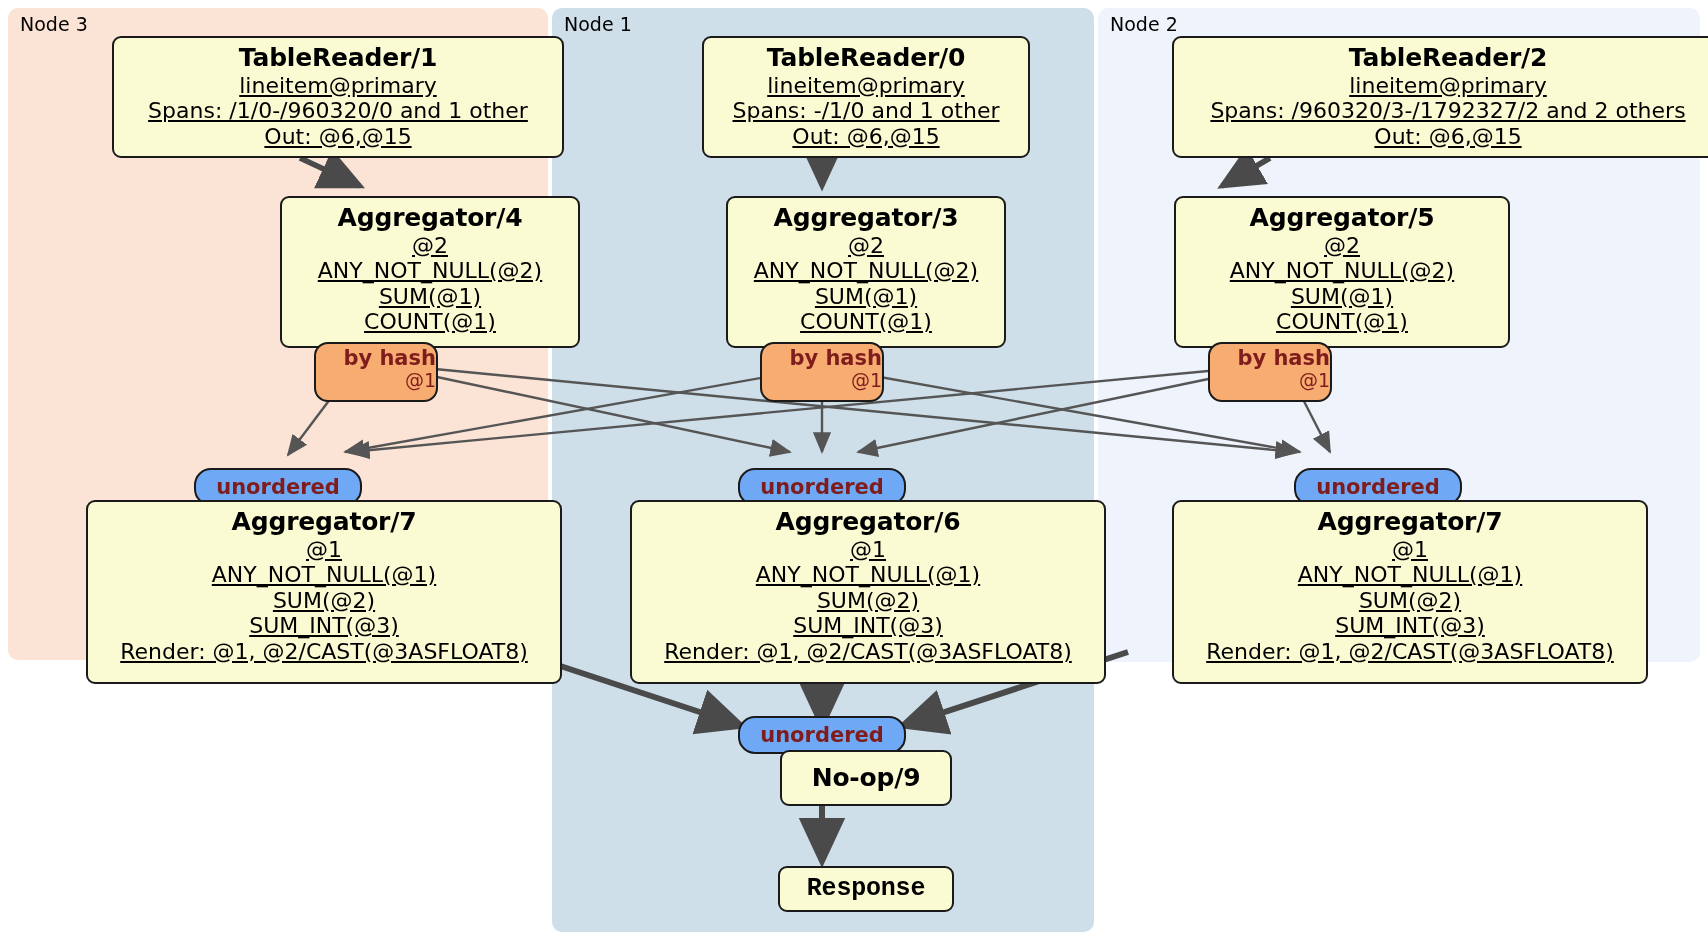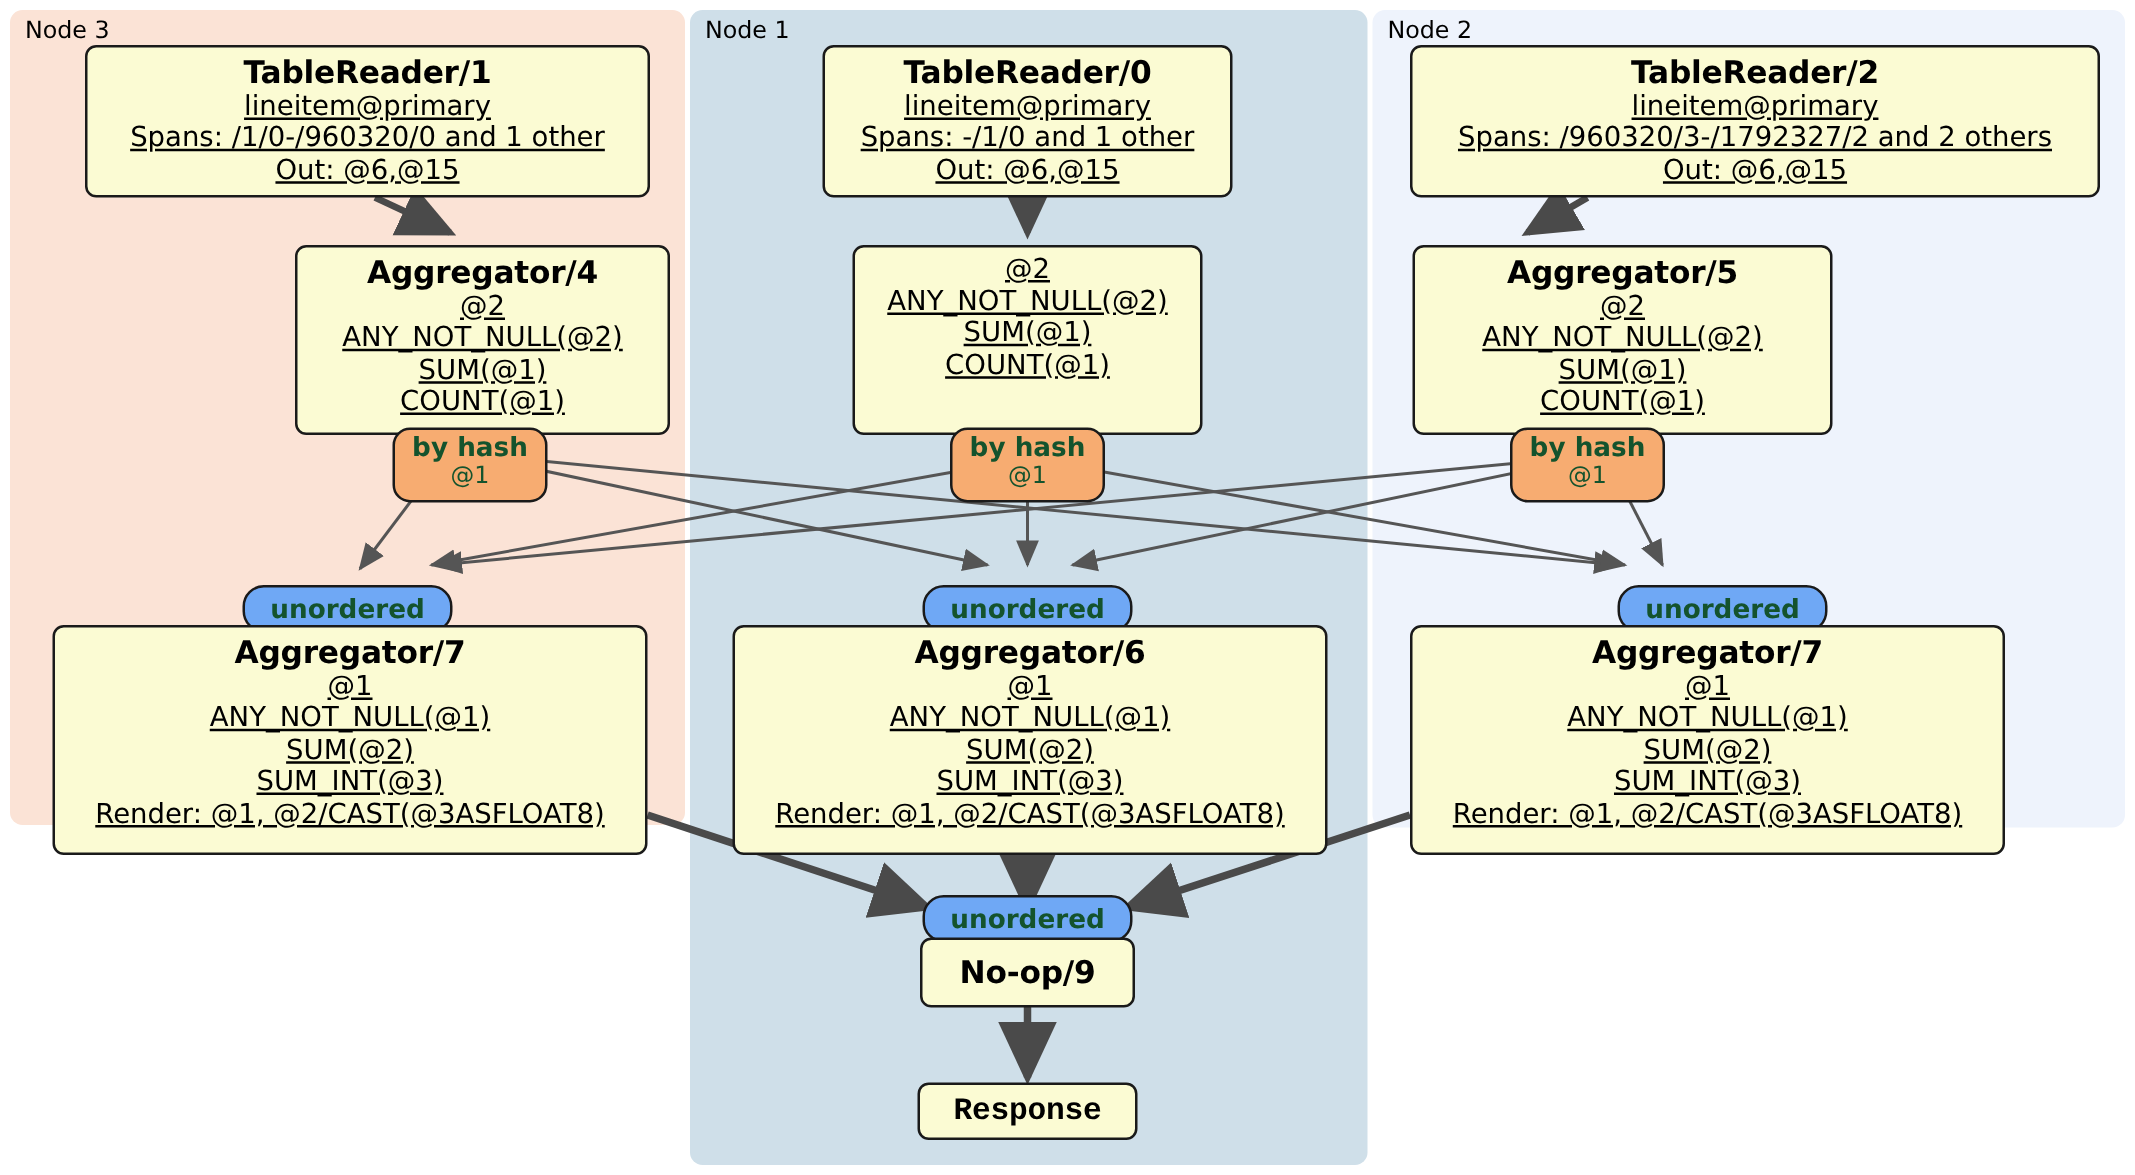--- a/index.html
+++ b/index.html
@@ -44,20 +44,21 @@
     position: absolute;
     box-sizing: border-box;
     background: #fbfbd3;
     border: 2.5px solid #1a1a1a;
     border-radius: 9px;
     text-align: center;
     padding: 5px 10px 6px 10px;
     color: #000000;
     line-height: 1.16;
     white-space: nowrap;
+    margin-left: 44px;
   }
   .proc-title {
     font-weight: bold;
     font-size: 25px;
     letter-spacing: -0.2px;
     line-height: 1.18;
   }
   .proc-line {
     font-size: 22px;
     line-height: 1.16;
@@ -66,22 +67,22 @@
   .proc-box.small {
     padding: 4px 18px 5px 18px;
   }
   .proc-box.small .proc-title { font-size: 25px; }
 
   
   .pill {
     position: absolute;
     box-sizing: border-box;
     border: 2.5px solid #1a1a1a;
-    text-align: center;
-    color: #14532d;
+    text-align: right;
+    color: #7f1d1d;
     white-space: nowrap;
     line-height: 1.08;
   }
   .pill-hash {
     background: #f7ac71;
     border-radius: 14px;
     padding-top: 3px;
   }
   .pill-hash .pill-label {
     font-weight: bold;
@@ -184,20 +185,21 @@
 
   <div class="proc-box" style="left:236px; top:196px; width:300px; height:152px;">
     <div class="proc-title">Aggregator/4</div>
     <div class="proc-line">@2</div>
     <div class="proc-line">ANY_NOT_NULL(@2)</div>
     <div class="proc-line">SUM(@1)</div>
     <div class="proc-line">COUNT(@1)</div>
   </div>
 
   <div class="proc-box" style="left:682px; top:196px; width:280px; height:152px;">
+    <div class="proc-title">Aggregator/3</div>
     <div class="proc-line">@2</div>
     <div class="proc-line">ANY_NOT_NULL(@2)</div>
     <div class="proc-line">SUM(@1)</div>
     <div class="proc-line">COUNT(@1)</div>
   </div>
 
   <div class="proc-box" style="left:1130px; top:196px; width:336px; height:152px;">
     <div class="proc-title">Aggregator/5</div>
     <div class="proc-line">@2</div>
     <div class="proc-line">ANY_NOT_NULL(@2)</div>

